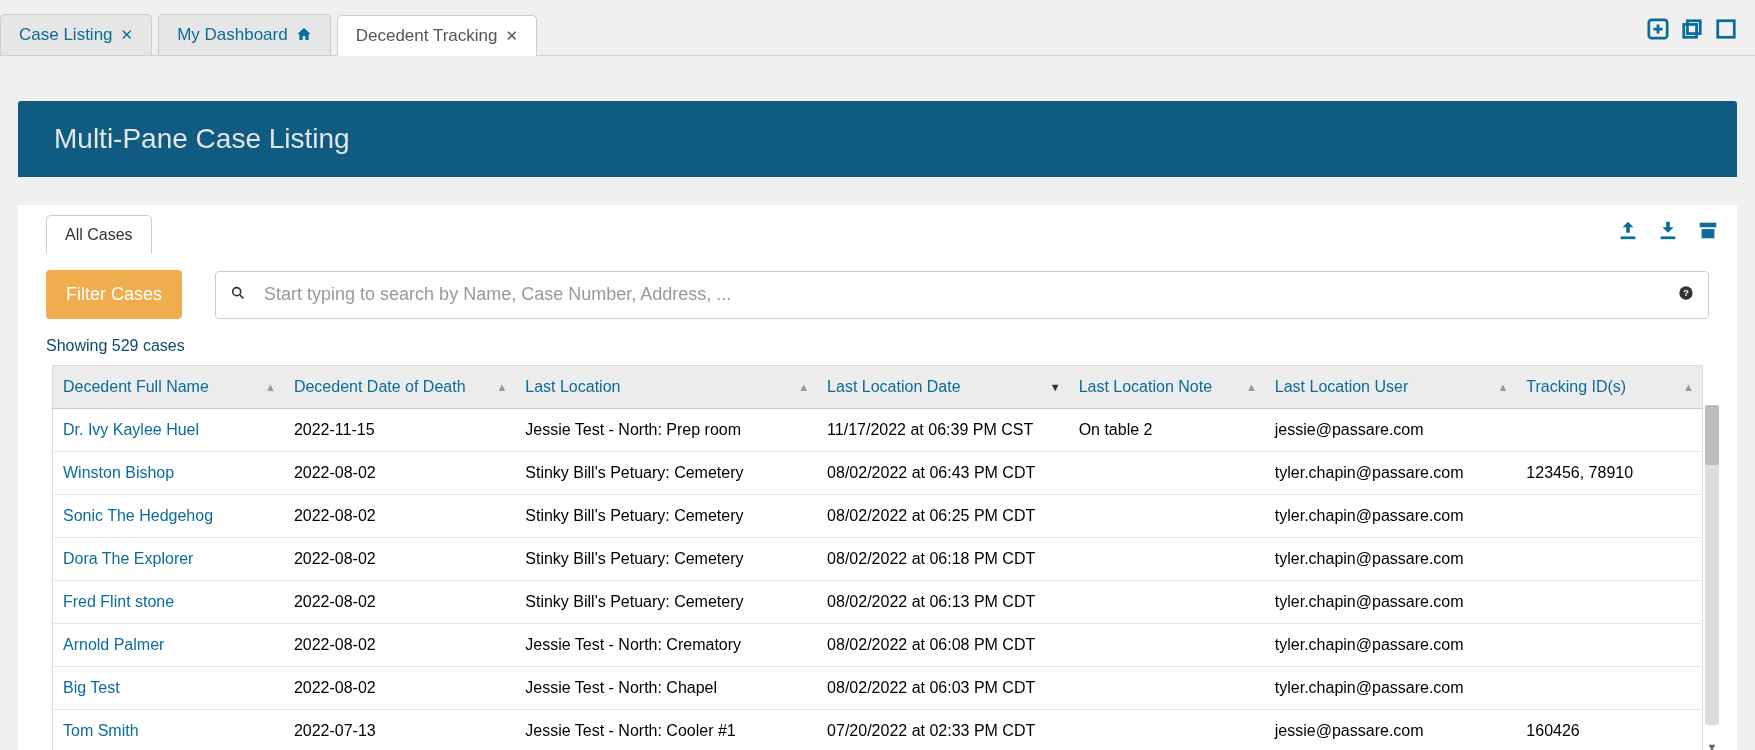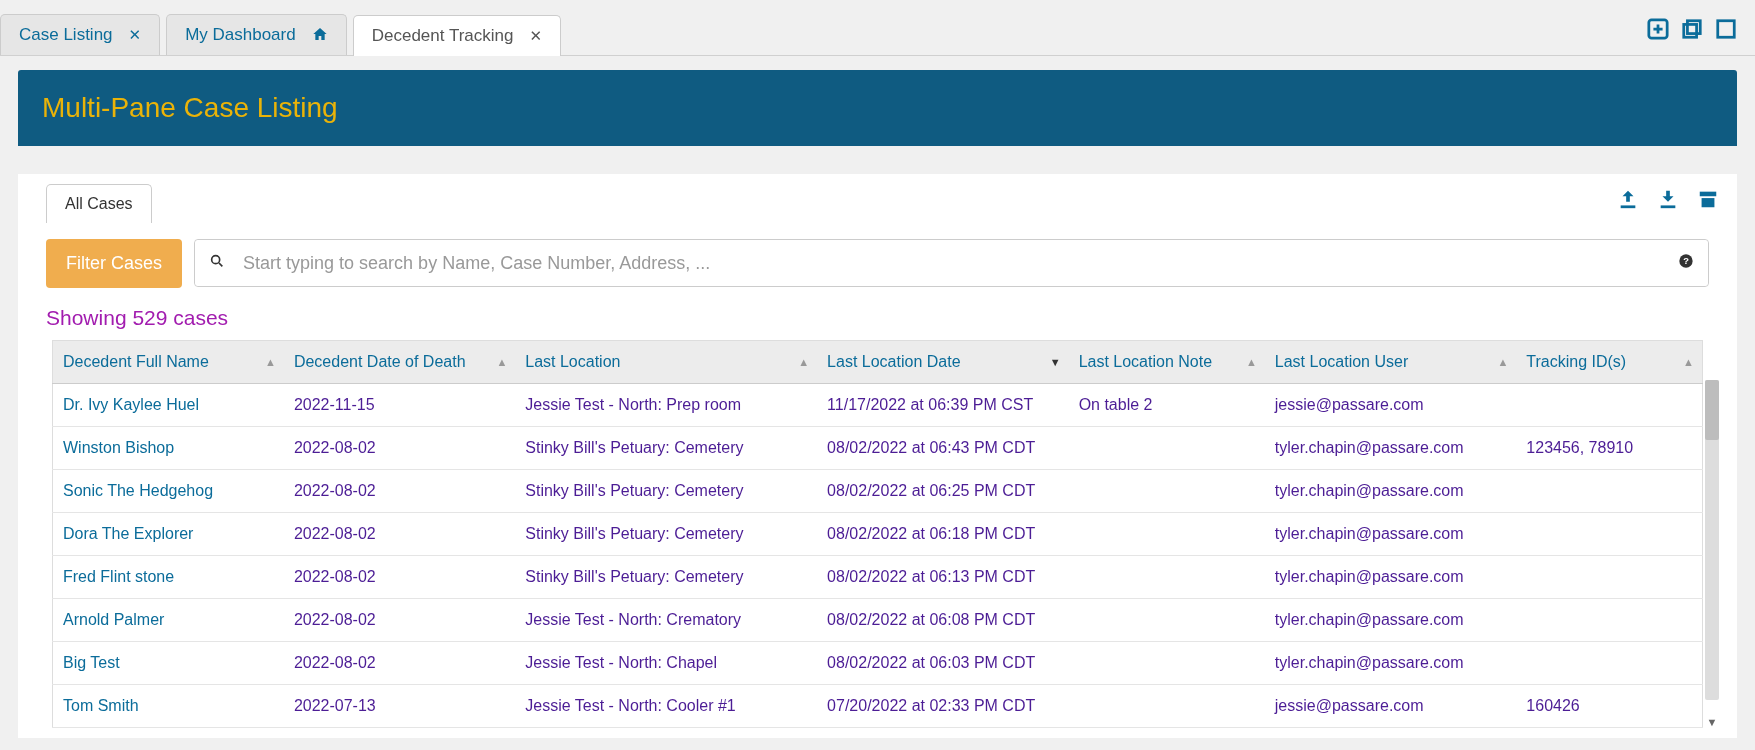--- a/index.html
+++ b/index.html
@@ -18,21 +18,21 @@
   align-items: flex-end;
   height: 56px;
   padding-left: 0;
   border-bottom: 1px solid #d0d0d0;
   background: #f0f0f0;
   position: relative;
 }
 .tab {
   display: flex;
   align-items: center;
-  gap: 16px;
+  gap: 8px;
   padding: 10px 18px;
   margin-right: 6px;
   background: #e6e6e6;
   border: 1px solid #ccc;
   border-bottom: none;
   border-top-left-radius: 5px;
   border-top-right-radius: 5px;
   cursor: pointer;
   color: #0b6c9a;
   font-size: 17px;
@@ -54,24 +54,24 @@
   position: absolute;
   right: 18px;
   top: 18px;
   display: flex;
   gap: 12px;
 }
 .tab-bar-right svg { width: 22px; height: 22px; fill: #0b6c9a; cursor: pointer; }
 
 
 .banner {
-  margin: 14px 18px 0 18px;
+  margin: 45px 18px 0 18px;
   background: #0f5b81;
-  color: #eab308;
-  padding: 22px 24px;
+  color: #e5e5e5;
+  padding: 22px 36px;
   border-top-left-radius: 3px;
   border-top-right-radius: 3px;
 }
 .banner h1 { font-size: 28px; font-weight: 400; }
 
 
 .panel {
   margin: 0 18px;
   background: #fff;
   padding: 0 0 10px 0;
@@ -100,22 +100,22 @@
   right: 18px;
   top: 14px;
   display: flex;
   gap: 18px;
 }
 .panel-icons svg { width: 22px; height: 22px; fill: #0b6c9a; cursor: pointer; }
 
 
 .filter-row {
   display: flex;
-  align-items: flex-start;
-  gap: 12px;
+  align-items: center;
+  gap: 33px;
   padding: 16px 28px 0 28px;
 }
 .filter-btn {
   background: #f0ad4e;
   border: none;
   color: #fff;
   font-size: 18px;
   padding: 14px 20px;
   border-radius: 4px;
   cursor: pointer;
@@ -150,22 +150,22 @@
 .search-wrap .help-icon {
   position: absolute;
   right: 14px;
   color: #333;
   font-weight: bold;
   font-size: 16px;
 }
 
 .showing {
   padding: 18px 16px 10px 28px;
-  font-size: 21px;
-  color: #a21caf;
+  font-size: 16px;
+  color: #0c4a6e;
 }
 
 
 .table-wrap {
   margin: 0 34px;
   position: relative;
   border-radius: 26px;
 }
 table {
   width: 100%;
@@ -194,21 +194,21 @@
   font-size: 11px;
   margin-left: 4px;
   position: absolute;
   right: 8px;
   top: 50%;
   transform: translateY(-50%);
 }
 th .sort.active-desc { color: #333; }
 td {
   border-bottom: 1px solid #e5e5e5;
-  color: #4c1d95;
+  color: #000000;
 }
 td.name-cell { color: #0b6c9a; cursor: pointer; }
 
 .scroll {
   position: absolute;
   right: -16px;
   top: 40px;
   width: 14px;
   height: 320px;
   background: #ddd;

